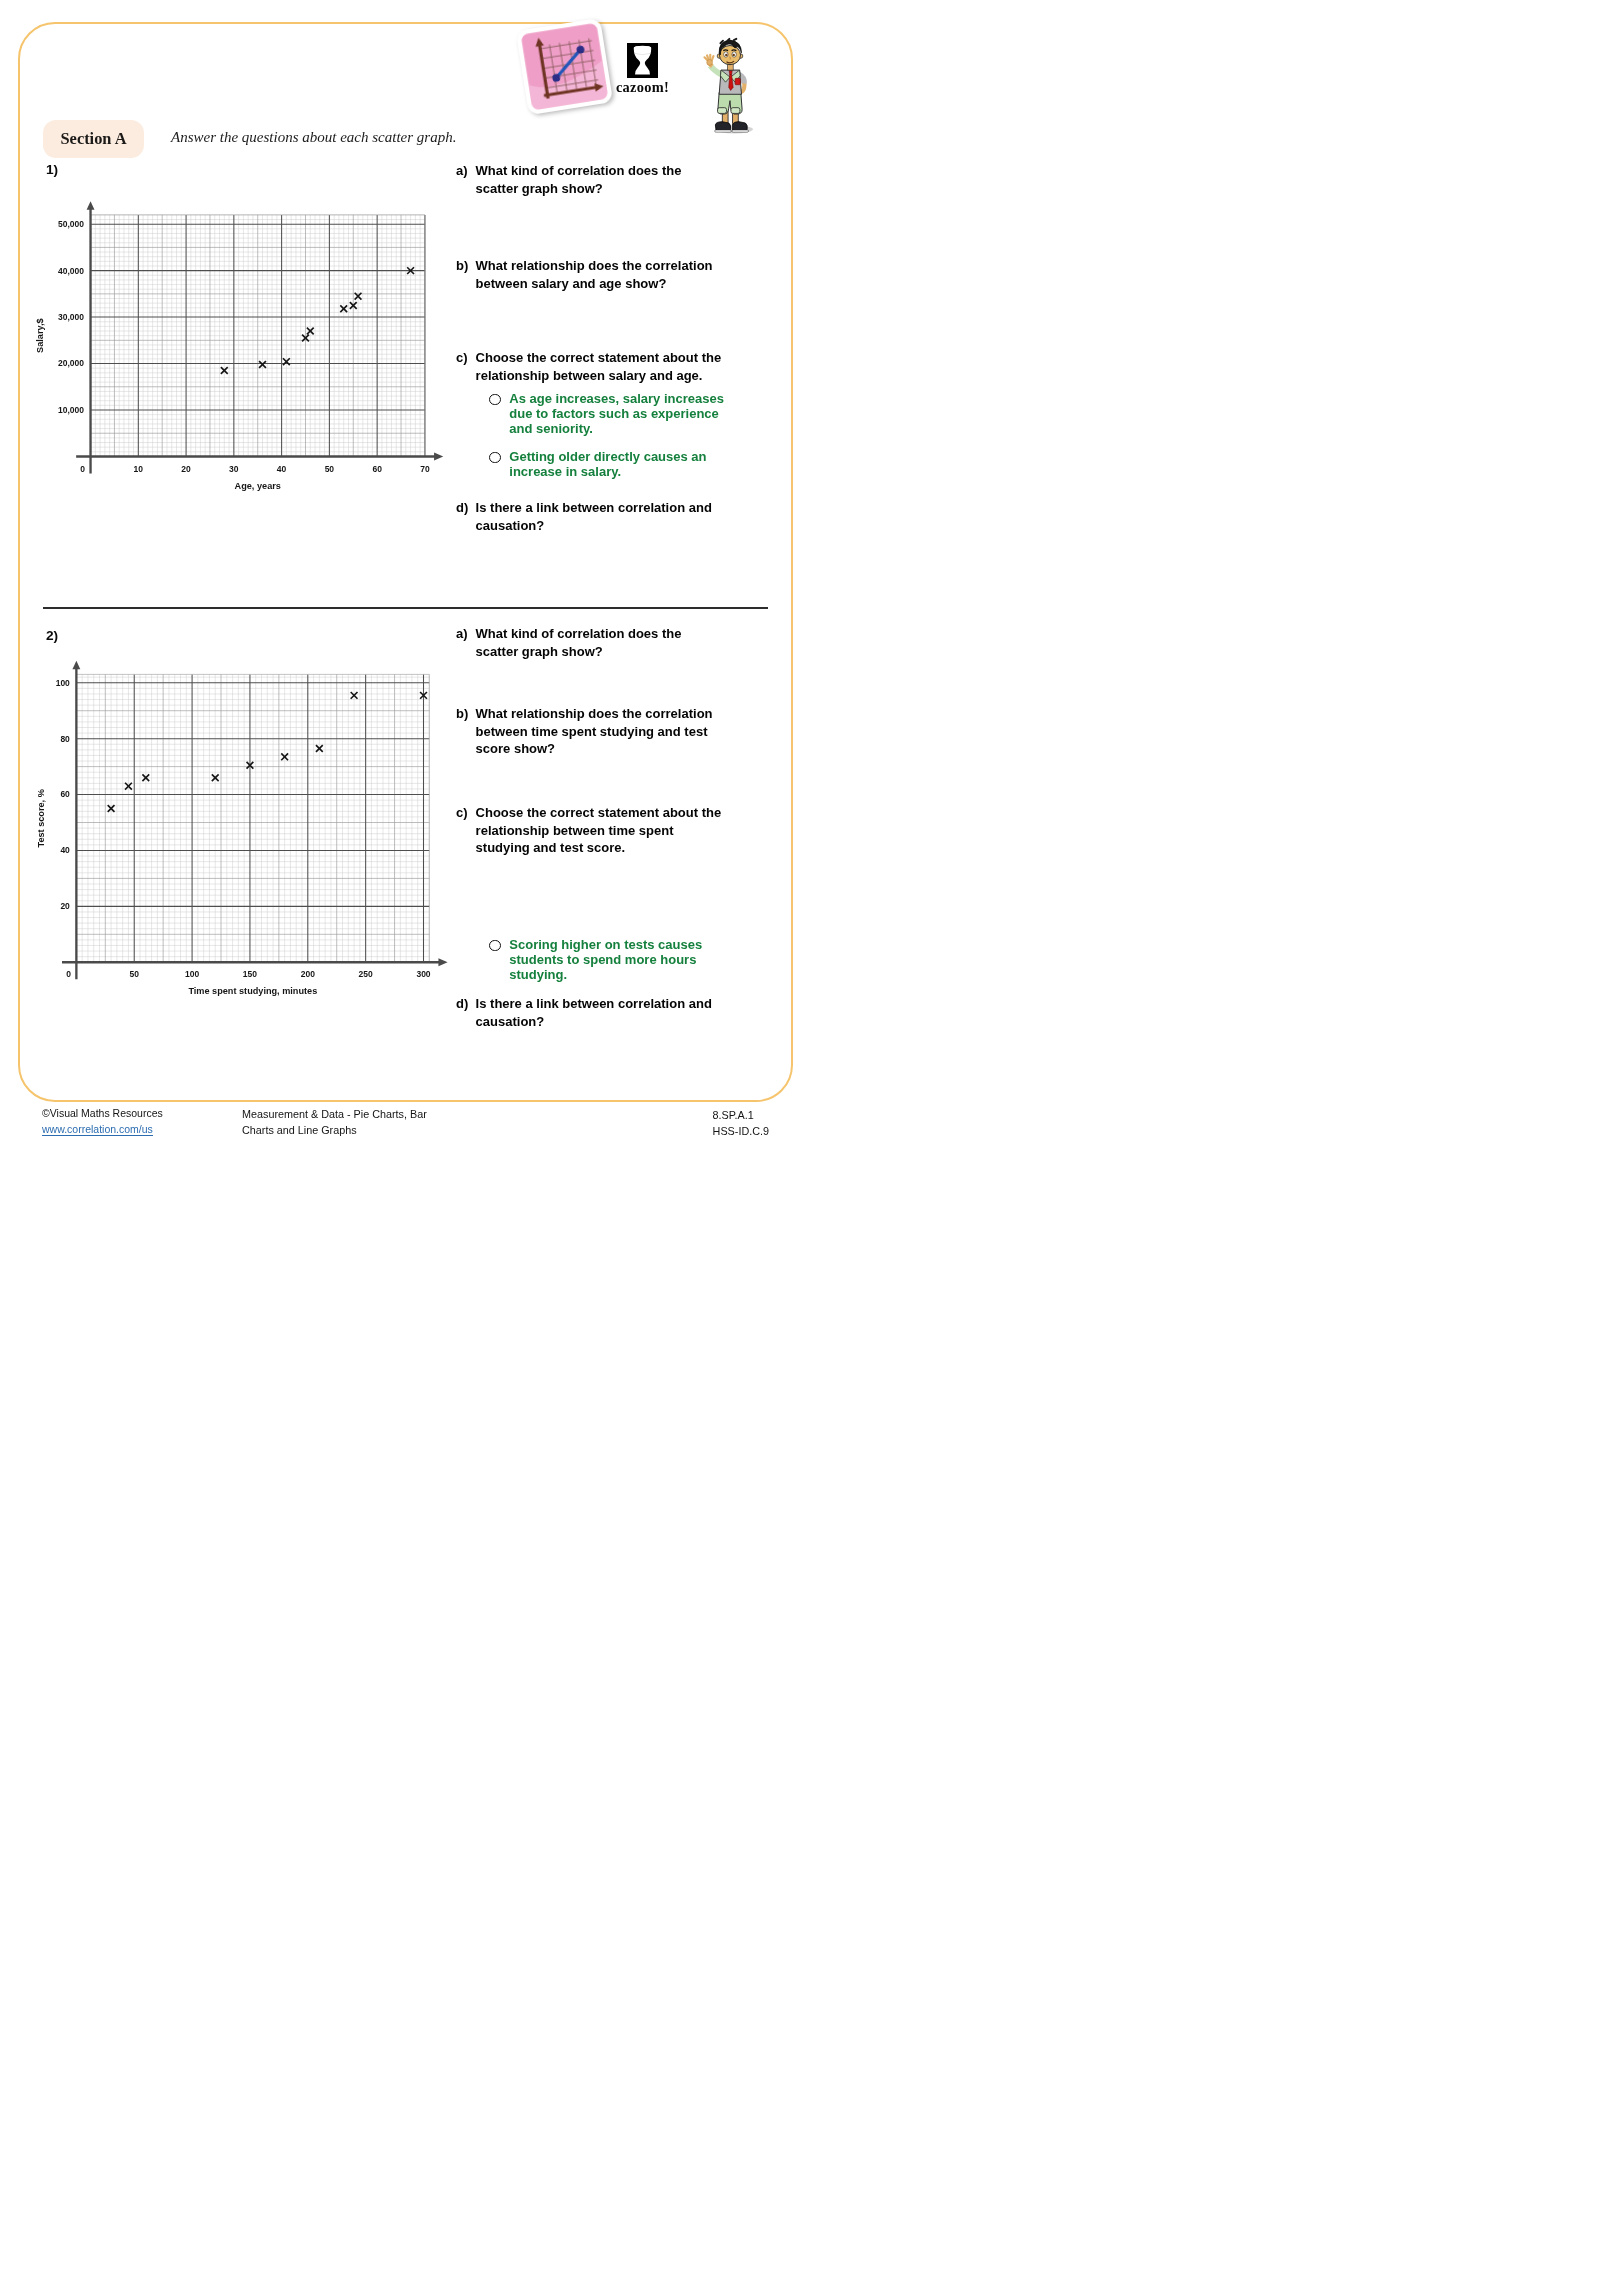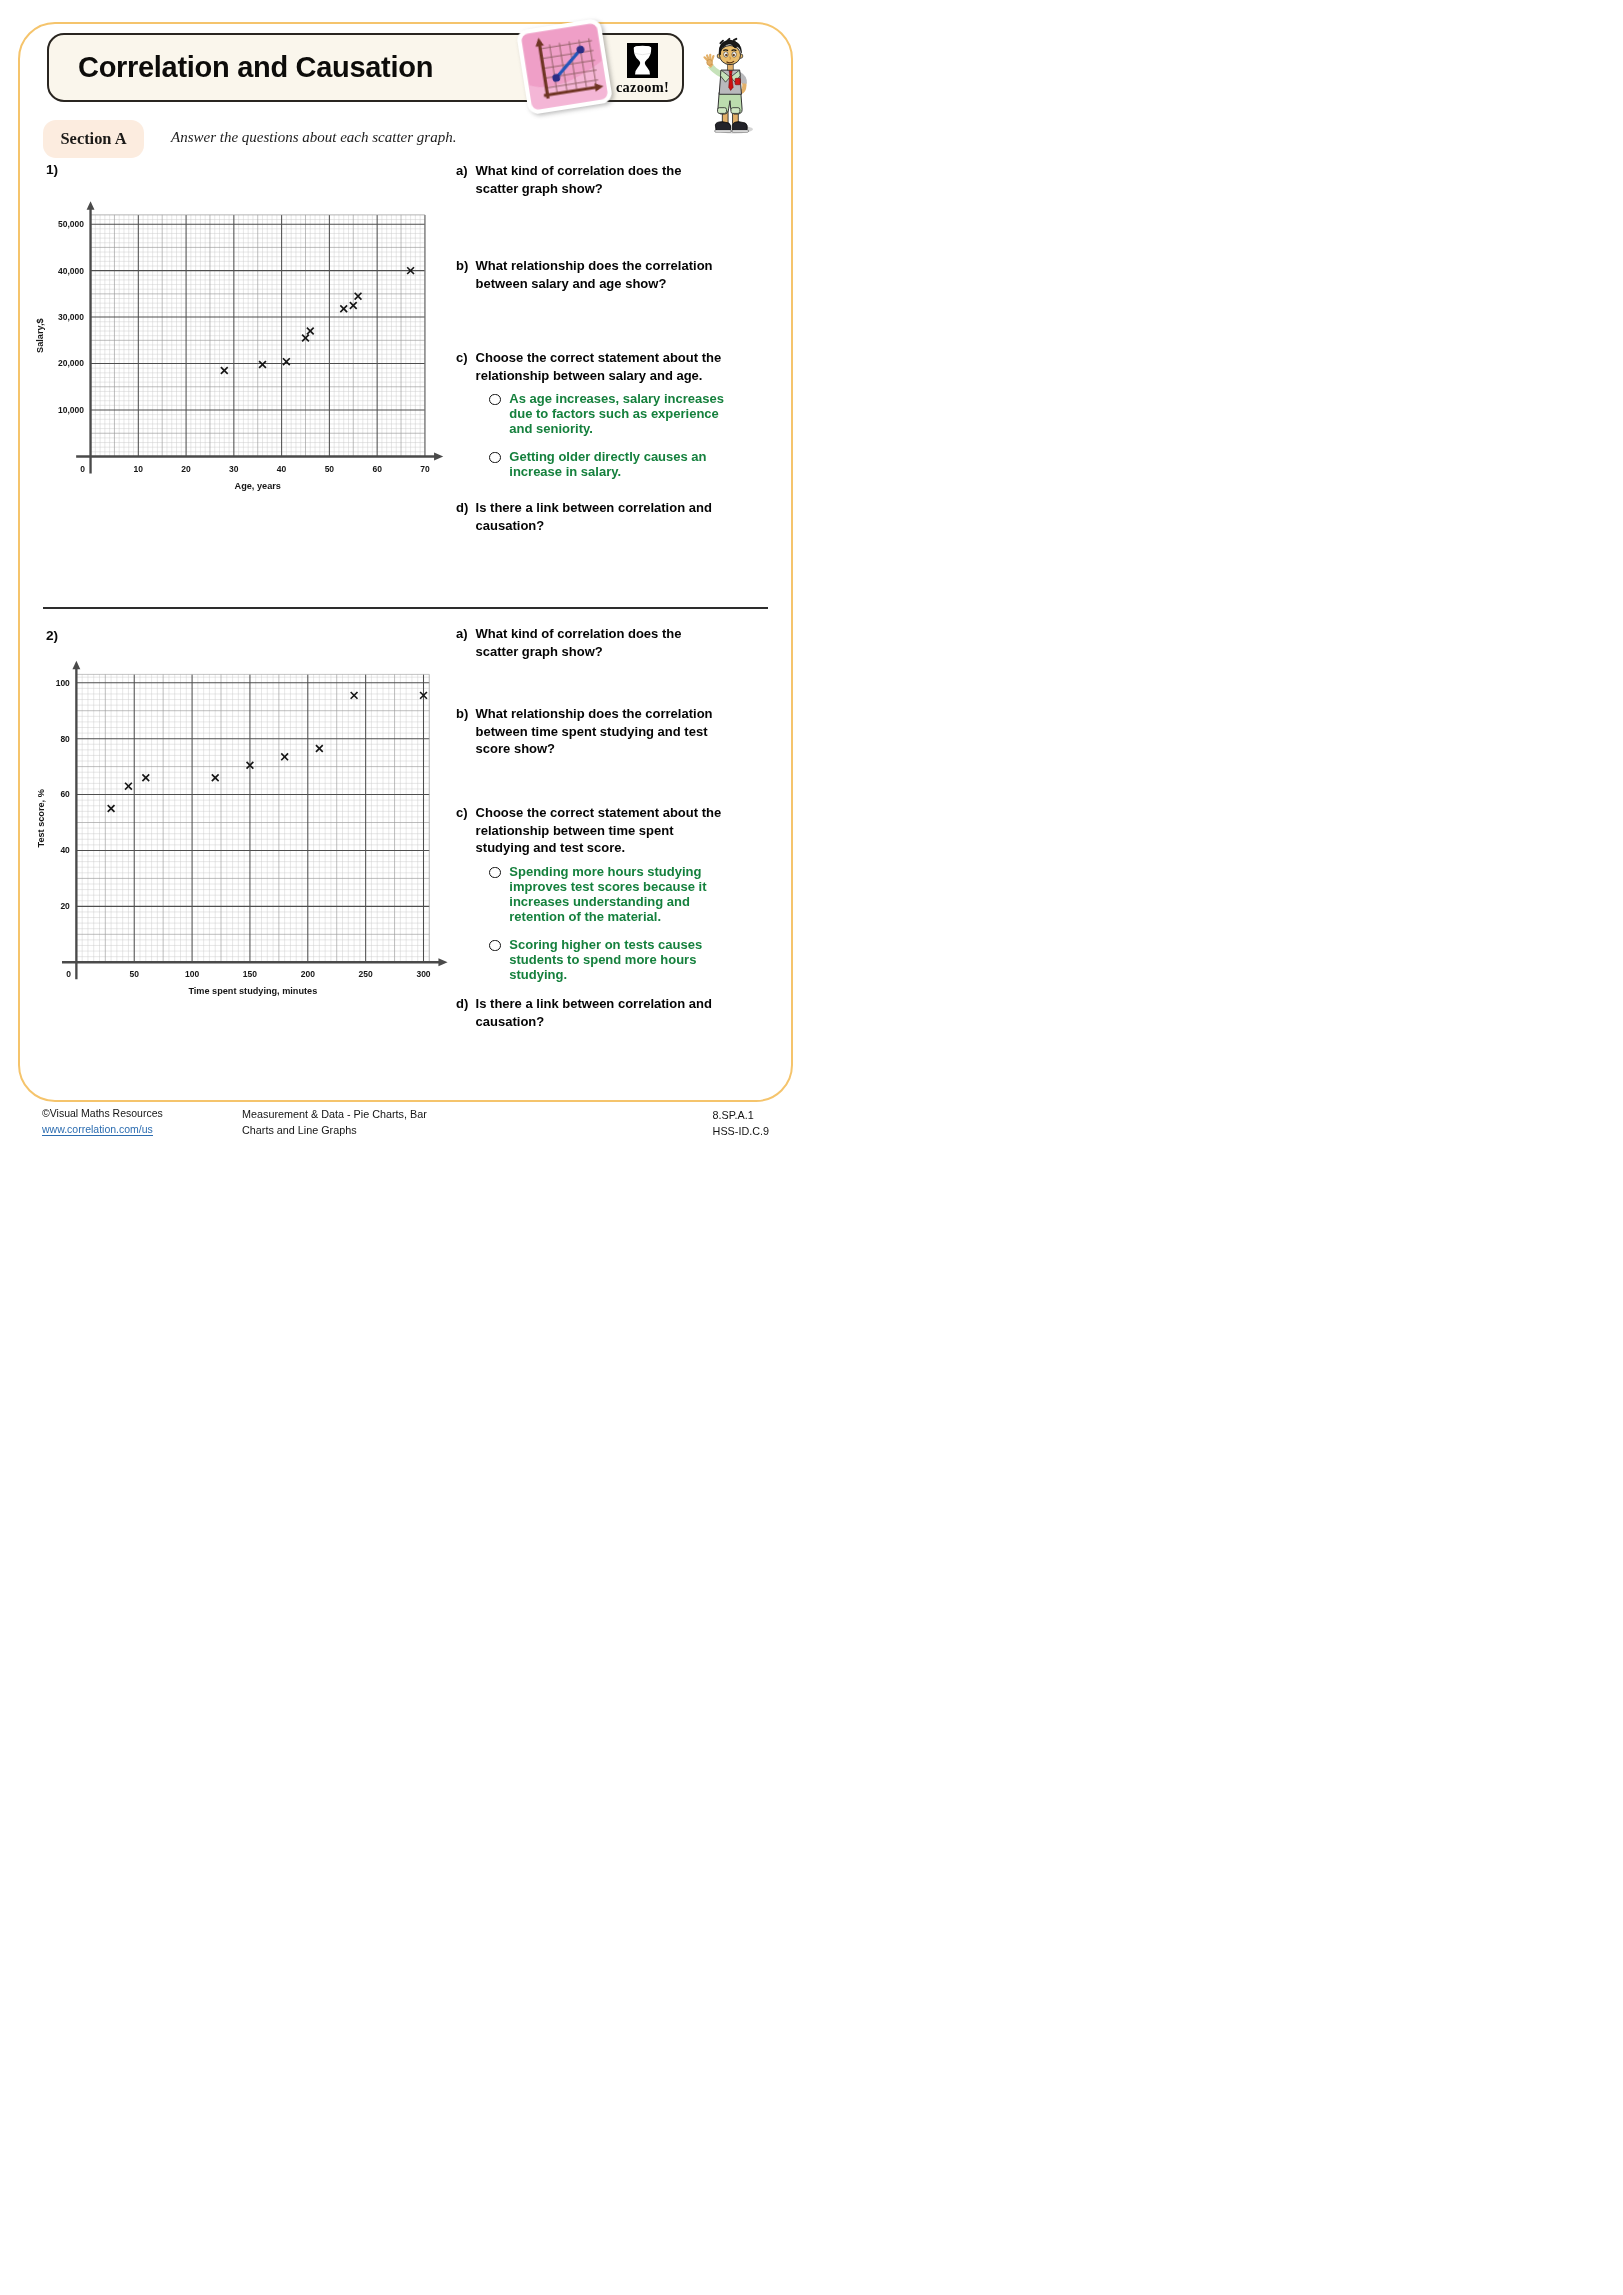--- a/index.html
+++ b/index.html
@@ -52,23 +52,20 @@
   .footer-center{position:absolute;left:242px;top:1106px;width:327px;text-align:left;font-size:10.8px;color:#141414;line-height:16.4px;}
   .footer-right{position:absolute;right:42px;top:1107px;font-size:10.8px;color:#141414;line-height:16.4px;}
 </style>
 </head>
 <body>
 
 <div class="page">
 
   <div class="frame"></div>
 
-  <div class="title-box">
-    <h1>Correlation and Causation</h1>
-  </div>
 
   <div class="chart-card">
     <svg width="85" height="85" viewBox="0 0 120 120">
       <rect x="0" y="0" width="120" height="120" rx="15" fill="#ffffff"></rect>
       <rect x="6" y="6" width="108" height="108" rx="10" fill="#ef9fc7"></rect>
       <path d="M6,78 Q45,98 114,60 L114,104 Q114,114 104,114 L16,114 Q6,114 6,104 Z" fill="#f5bcd9" opacity="0.8"></path>
       <g stroke="#8f5f63" stroke-width="1.3">
         <line x1="44" y1="26" x2="44" y2="94"></line>
           <line x1="58" y1="26" x2="58" y2="94"></line>
         <line x1="72" y1="26" x2="72" y2="94"></line>
@@ -524,27 +521,20 @@
     <div class="qtext">What relationship does the correlation
 between time spent studying and test
 score show?</div>
   </div>
   <div class="qpart" style="top:804px;">
     <span class="qlabel">c)</span>
     <div class="qtext">Choose the correct statement about the
 relationship between time spent
 studying and test score.</div>
   </div>
-  <div class="opt" style="top:864px;">
-    <span class="radio"></span>
-    <div class="otext">Spending more hours studying
-improves test scores because it
-increases understanding and
-retention of the material.</div>
-  </div>
   <div class="opt" style="top:937px;">
     <span class="radio"></span>
     <div class="otext">Scoring higher on tests causes
 students to spend more hours
 studying.</div>
   </div>
   <div class="qpart" style="top:995px;">
     <span class="qlabel">d)</span>
     <div class="qtext">Is there a link between correlation and
 causation?</div>

